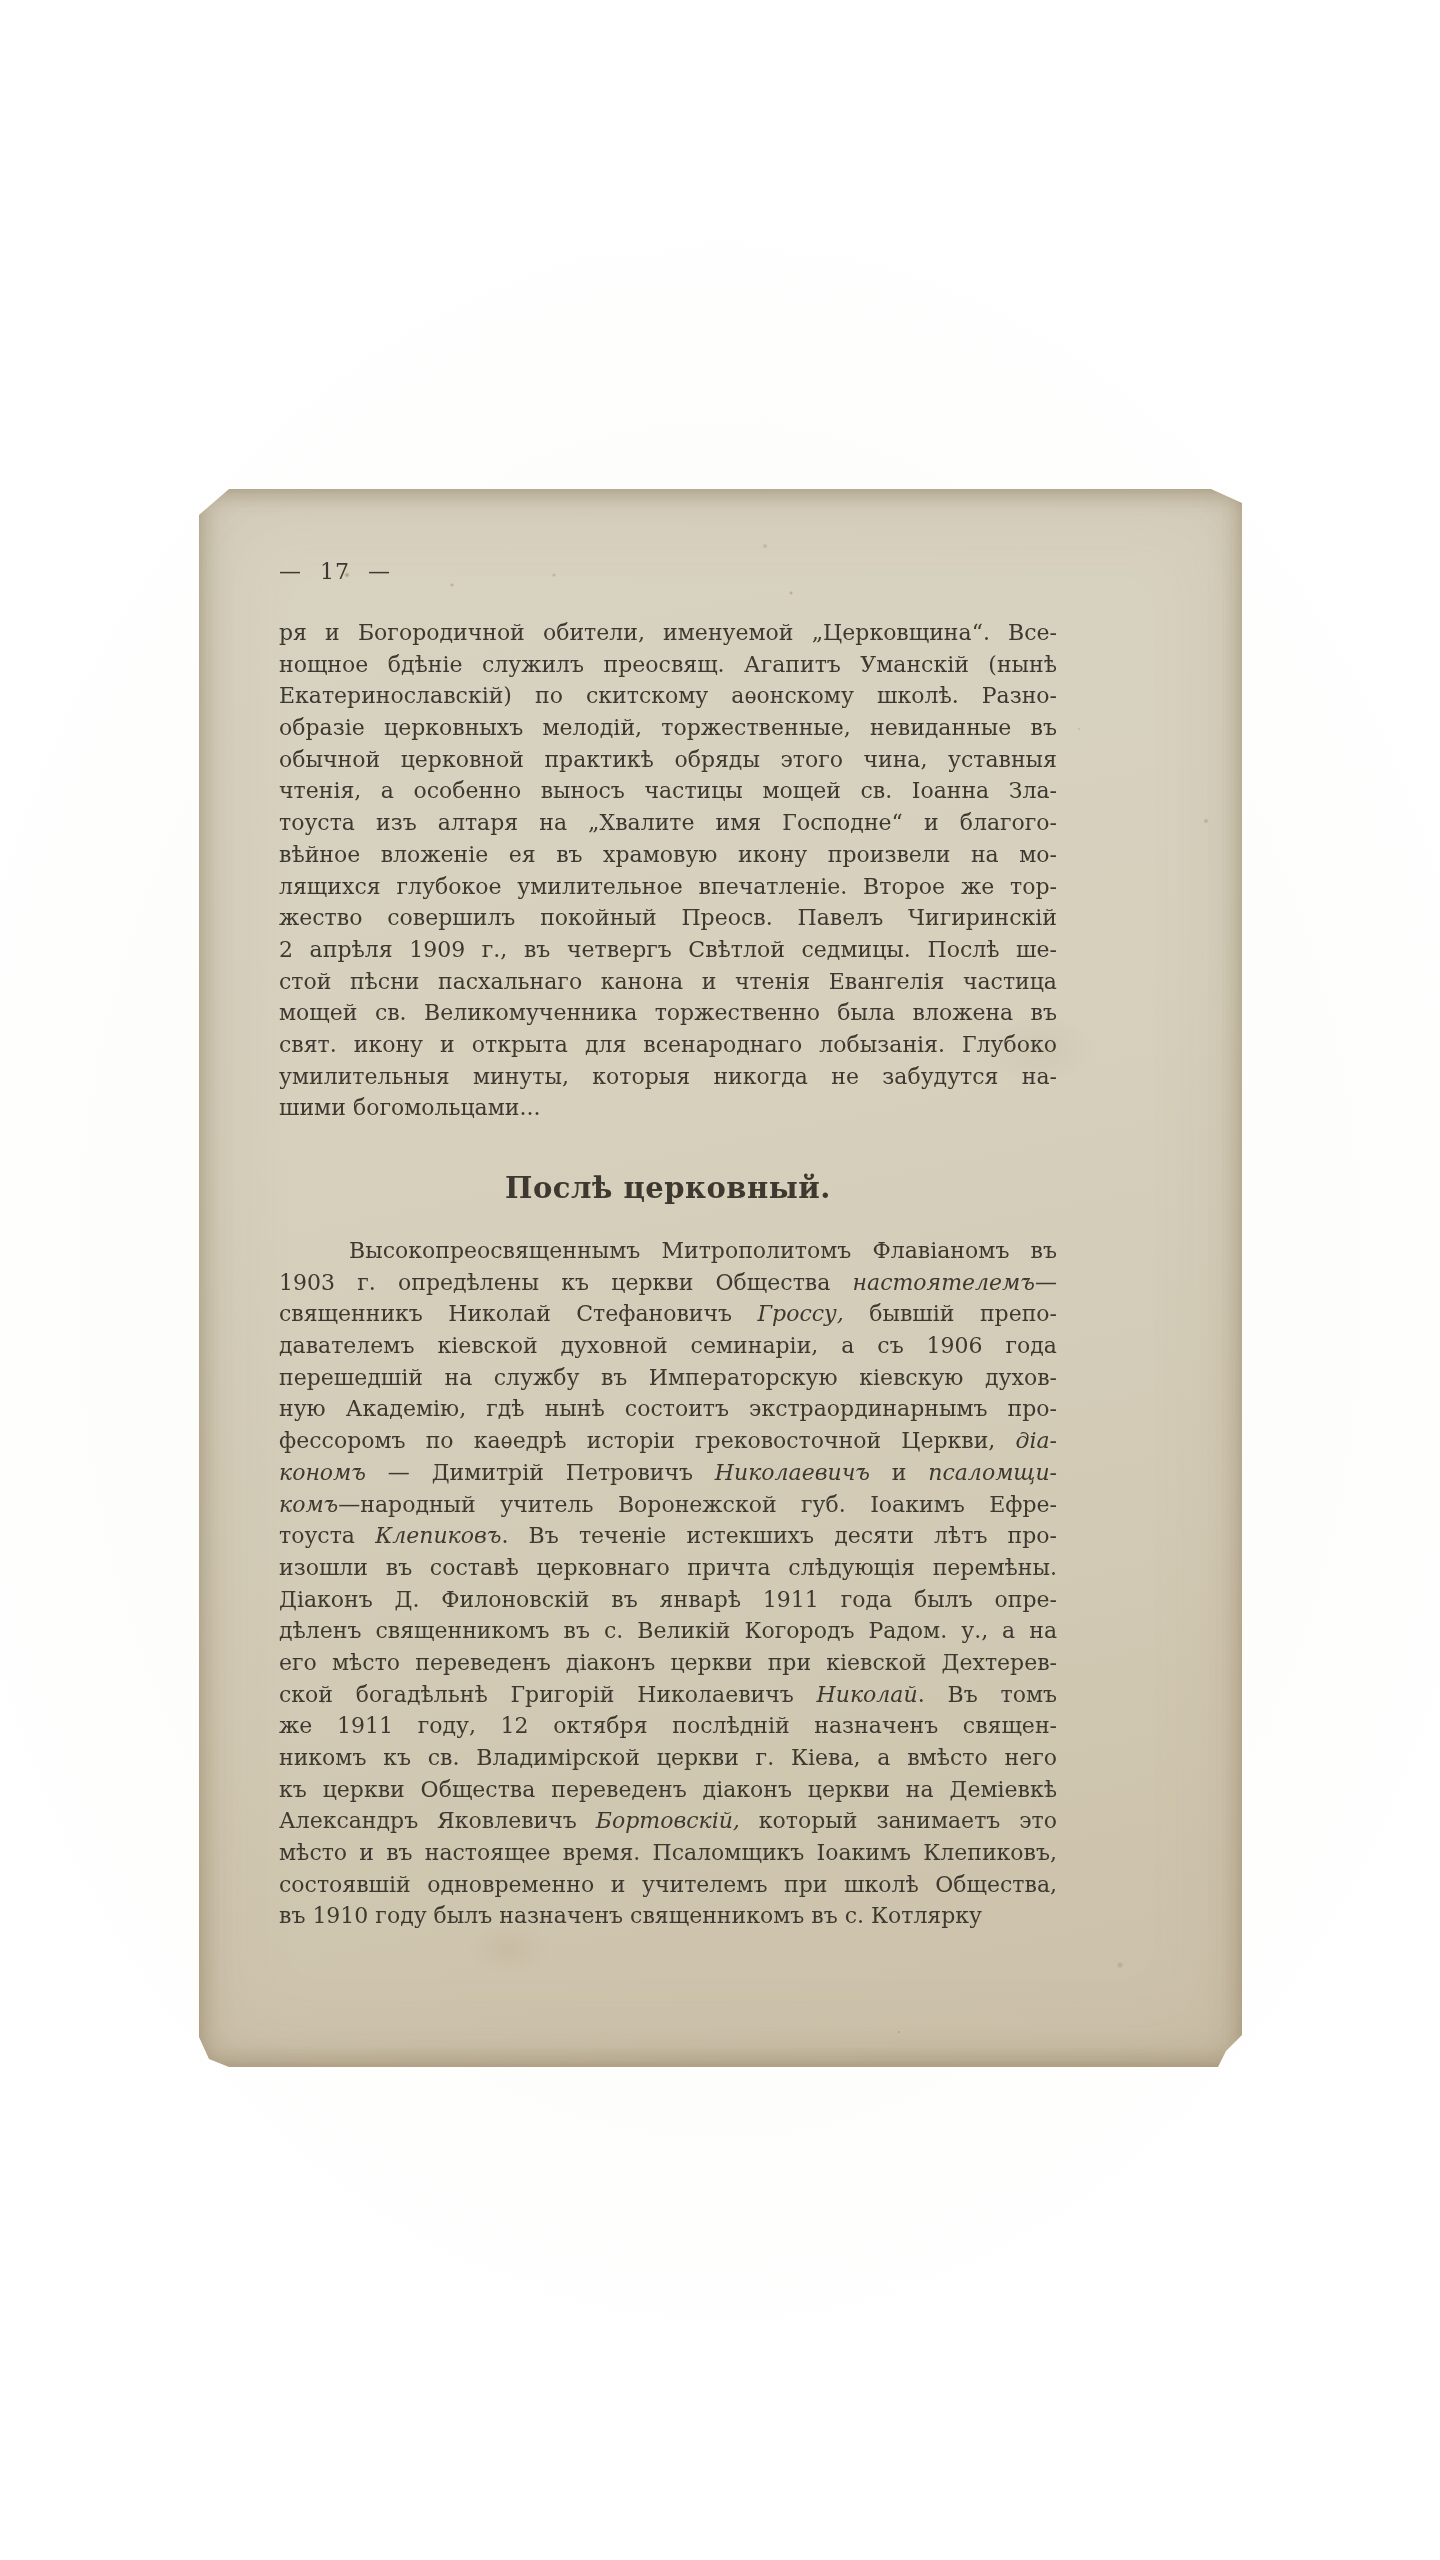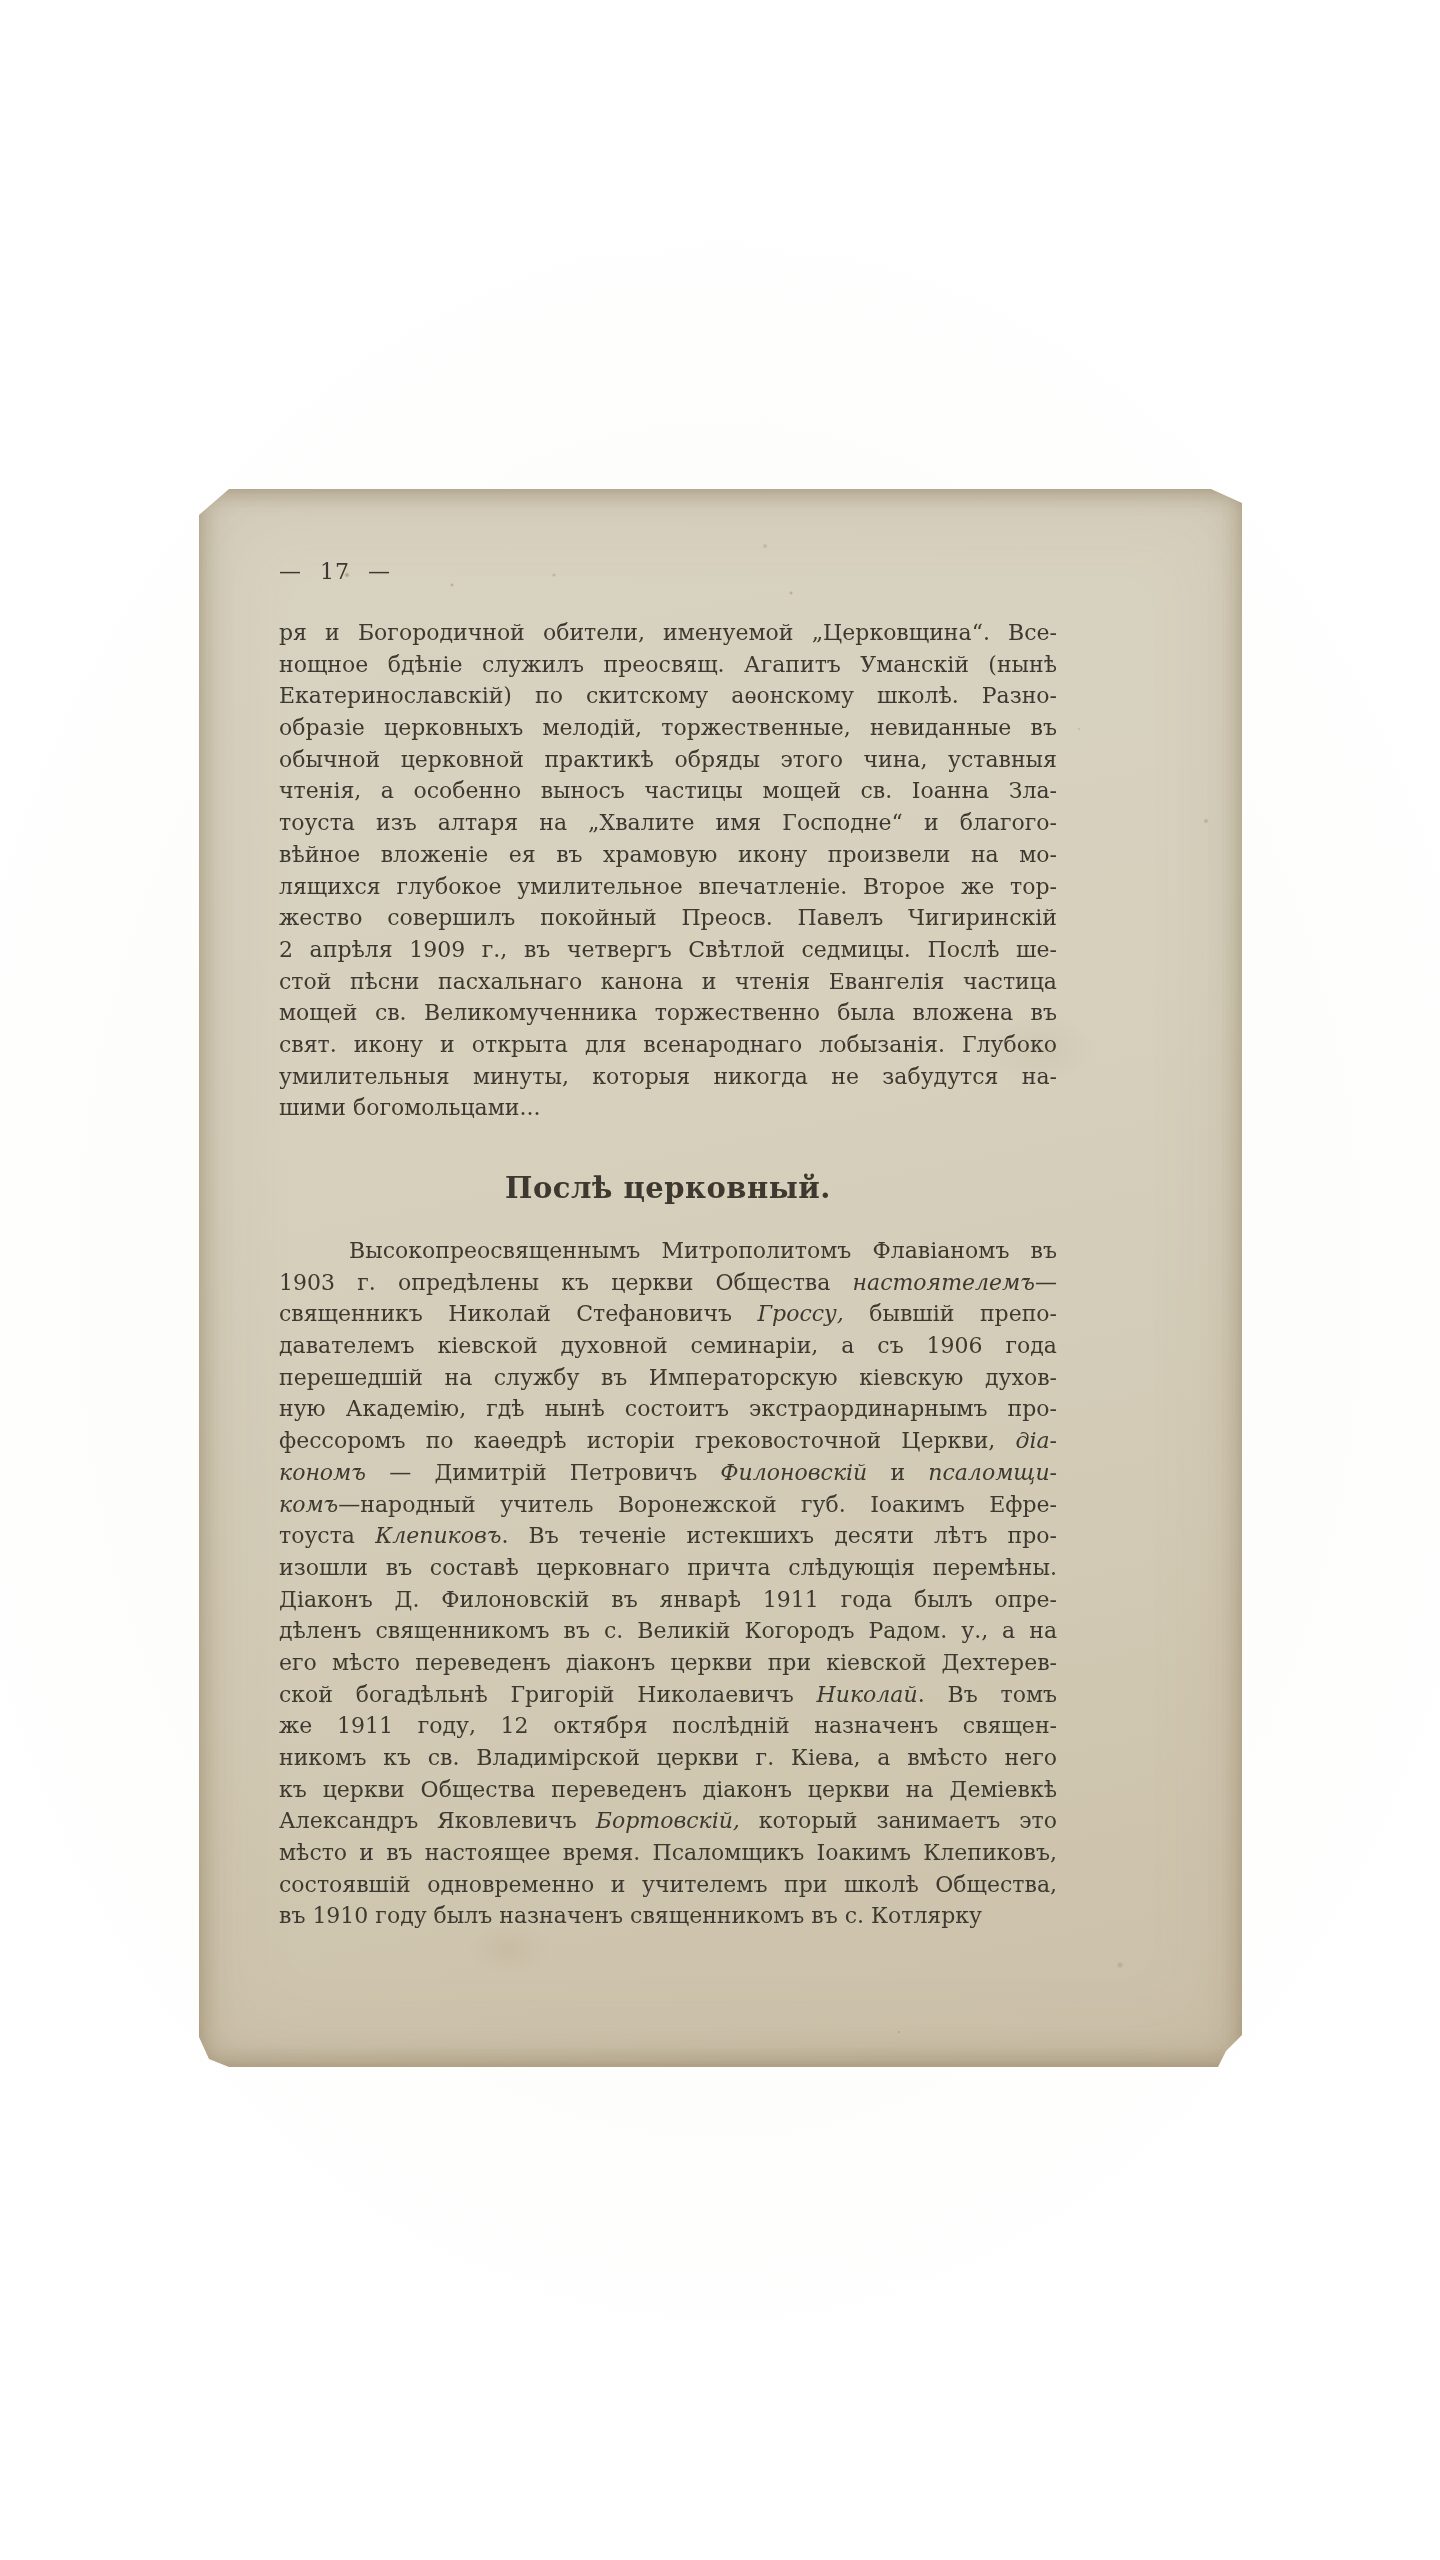--- a/index.html
+++ b/index.html
@@ -124,21 +124,21 @@
       </div>
     <div class="heading">Послѣ церковный.</div>
     <div class="para para2">
         <div class="tline indent"><span>Высокопреосвященнымъ Митрополитомъ Флавіаномъ въ</span></div>
         <div class="tline"><span>1903 г. опредѣлены къ церкви Общества </span><span class="it">настоятелемъ—</span></div>
         <div class="tline"><span>священникъ Николай Стефановичъ </span><span class="it">Гроссу,</span><span> бывшій препо-</span></div>
         <div class="tline"><span>давателемъ кіевской духовной семинаріи, а съ 1906 года</span></div>
         <div class="tline"><span>перешедшій на службу въ Императорскую кіевскую духов-</span></div>
         <div class="tline"><span>ную Академію, гдѣ нынѣ состоитъ экстраординарнымъ про-</span></div>
         <div class="tline"><span>фессоромъ по каѳедрѣ исторіи грековосточной Церкви, </span><span class="it">діа-</span></div>
-        <div class="tline"><span class="it">кономъ</span><span> — Димитрій Петровичъ </span><span class="it">Филоновскій</span><span> и </span><span class="it">псаломщи-</span></div>
+        <div class="tline"><span class="it">кономъ</span><span> — Димитрій Петровичъ </span><span class="it">Николаевичъ</span><span> и </span><span class="it">псаломщи-</span></div>
         <div class="tline"><span class="it">комъ</span><span>—народный учитель Воронежской губ. Іоакимъ Ефре-</span></div>
         <div class="tline"><span>тоуста </span><span class="it">Клепиковъ</span><span>. Въ теченіе истекшихъ десяти лѣтъ про-</span></div>
         <div class="tline"><span>изошли въ составѣ церковнаго причта слѣдующія перемѣны.</span></div>
         <div class="tline"><span>Діаконъ Д. Филоновскій въ январѣ 1911 года былъ опре-</span></div>
         <div class="tline"><span>дѣленъ священникомъ въ с. Великій Когородъ Радом. у., а на</span></div>
         <div class="tline"><span>его мѣсто переведенъ діаконъ церкви при кіевской Дехтерев-</span></div>
         <div class="tline"><span>ской богадѣльнѣ Григорій Николаевичъ </span><span class="it">Николай</span><span>. Въ томъ</span></div>
         <div class="tline"><span>же 1911 году, 12 октября послѣдній назначенъ священ-</span></div>
         <div class="tline"><span>никомъ къ св. Владимірской церкви г. Кіева, а вмѣсто него</span></div>
         <div class="tline"><span>къ церкви Общества переведенъ діаконъ церкви на Деміевкѣ</span></div>

